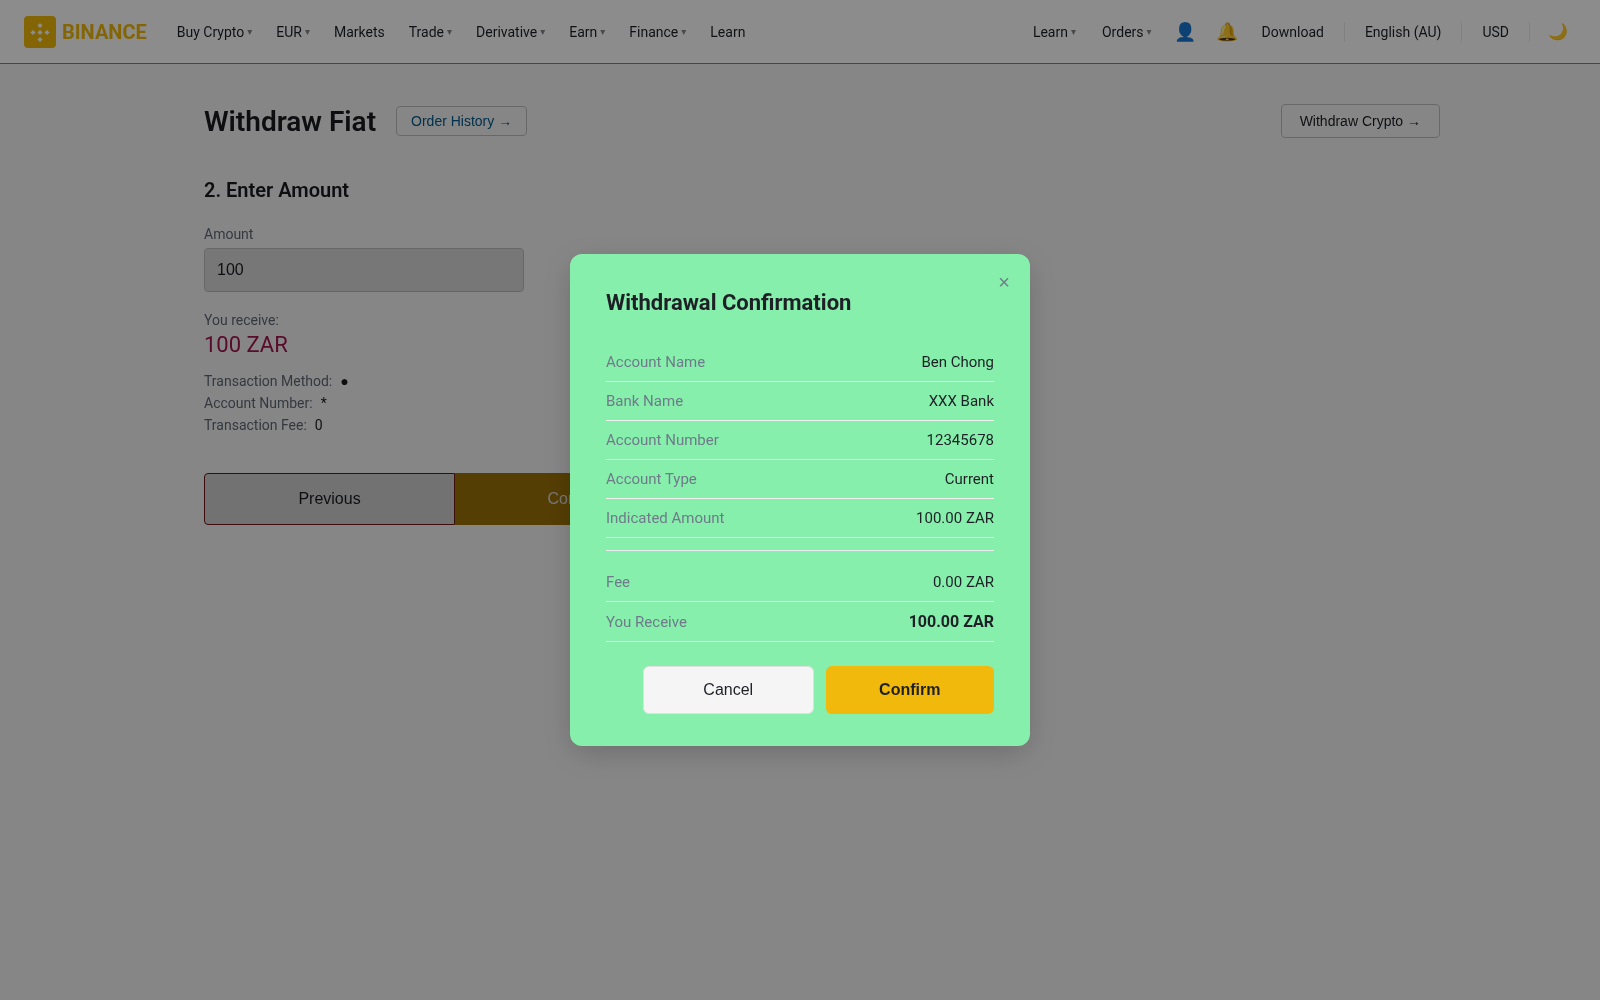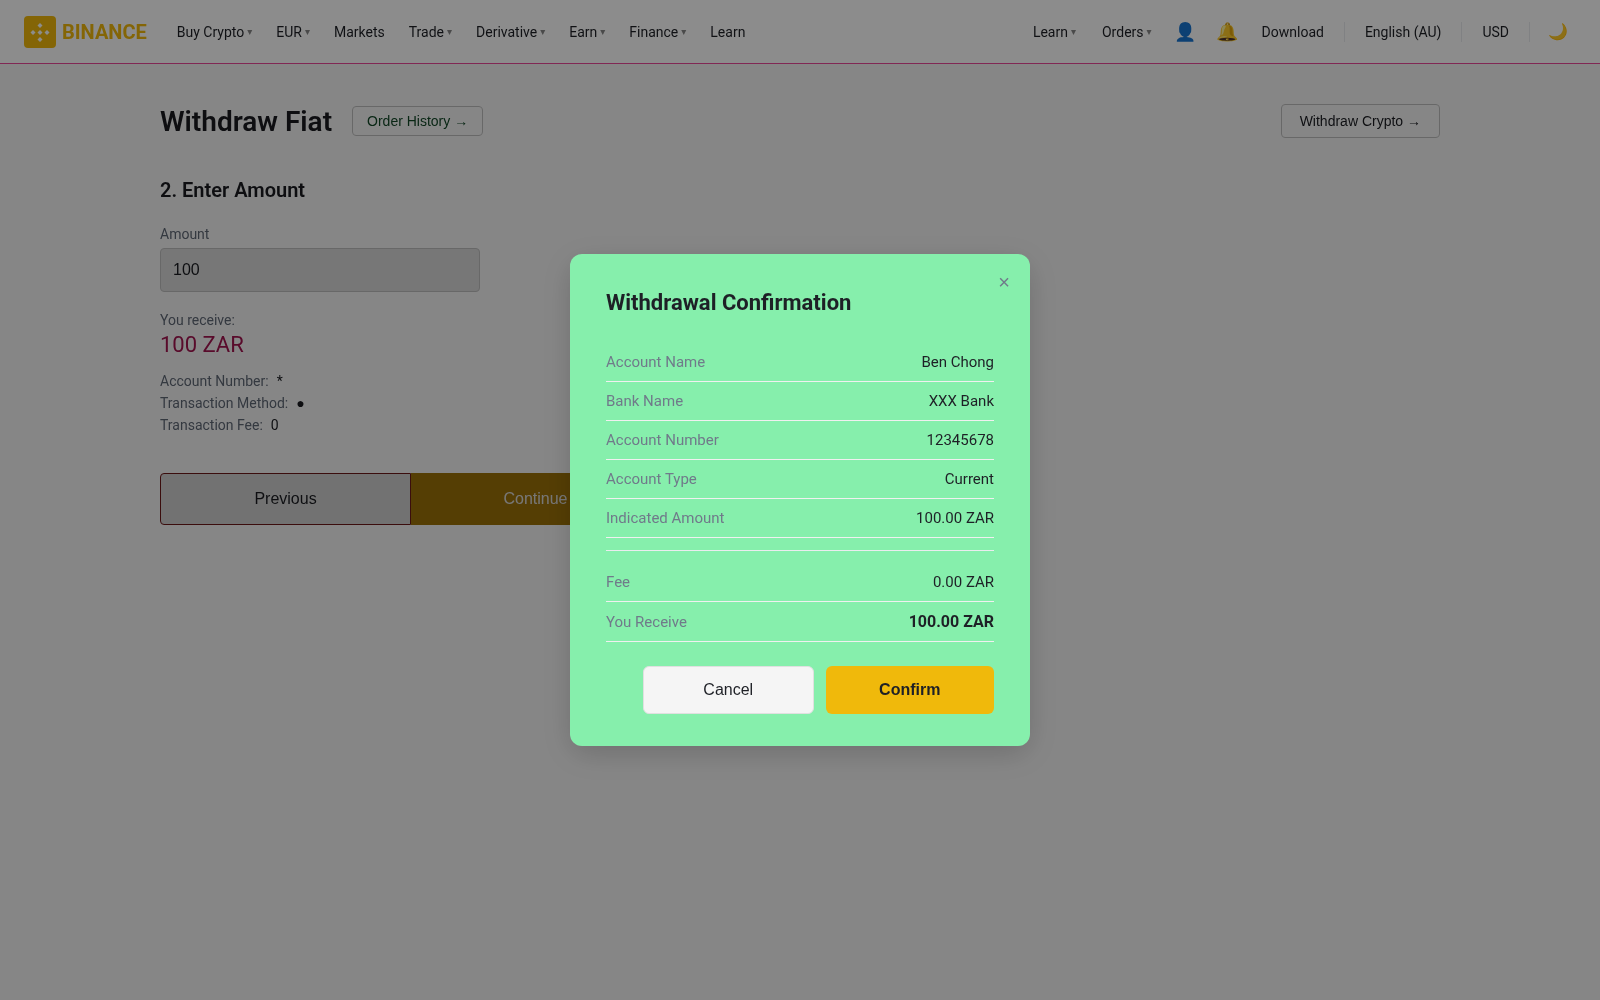--- a/index.html
+++ b/index.html
@@ -101,21 +101,21 @@
     .order-history-btn {
       background: transparent;
       border: 1px solid #e0e0e0;
       border-radius: 4px;
       padding: 6px 14px;
       font-size: 14px;
       cursor: pointer;
       display: flex;
       align-items: center;
       gap: 6px;
-      color: #14532d;
+      color: #0369a1;
     }
     .withdraw-crypto-btn {
       background: transparent;
       border: 1px solid #e0e0e0;
       border-radius: 4px;
       padding: 8px 18px;
       font-size: 14px;
       cursor: pointer;
       display: flex;
       align-items: center;
@@ -351,21 +351,21 @@
     </div>
     <div class="divider-v"></div>
     <div class="nav-item">
       <span>USD</span>
     </div>
     <div class="divider-v"></div>
     <div class="icon-btn" style="font-size:16px;">🌙</div>
   </div>
 </nav>
 
-<div class="page" style="filter: brightness(0.85);">
+<div class="page" style="filter: brightness(0.85); margin-left: 44px;">
   <div class="page-header">
     <div class="page-title-row">
       <h1 class="page-title">Withdraw Fiat</h1>
       <button class="order-history-btn">
         <span>Order History →</span>
       </button>
     </div>
     <button class="withdraw-crypto-btn">
       <span>Withdraw Crypto →</span>
     </button>
@@ -378,26 +378,26 @@
     <input class="form-input" value="100" readonly="" style="">
   </div>
 
   <div style="margin-top: 20px; margin-bottom: 8px;">
     <div class="receive-label">You receive:</div>
     <div class="receive-amount">100 ZAR</div>
   </div>
 
   <div style="margin-top: 16px;">
     <div class="info-row">
+      <span class="info-key">Transaction Method:</span>
+      <span style="color:#1e2026;font-size:14px;">●</span>
+    </div>
+    <div class="info-row">
       <span class="info-key">Account Number:</span>
       <span>*</span>
-    </div>
-    <div class="info-row">
-      <span class="info-key">Transaction Method:</span>
-      <span style="color:#1e2026;font-size:14px;">●</span>
     </div>
     <div class="info-row">
       <span class="info-key">Transaction Fee:</span>
       <span>0</span>
     </div>
   </div>
 
   <div class="bottom-actions">
     <button class="btn-previous">
       <span>Previous</span>

